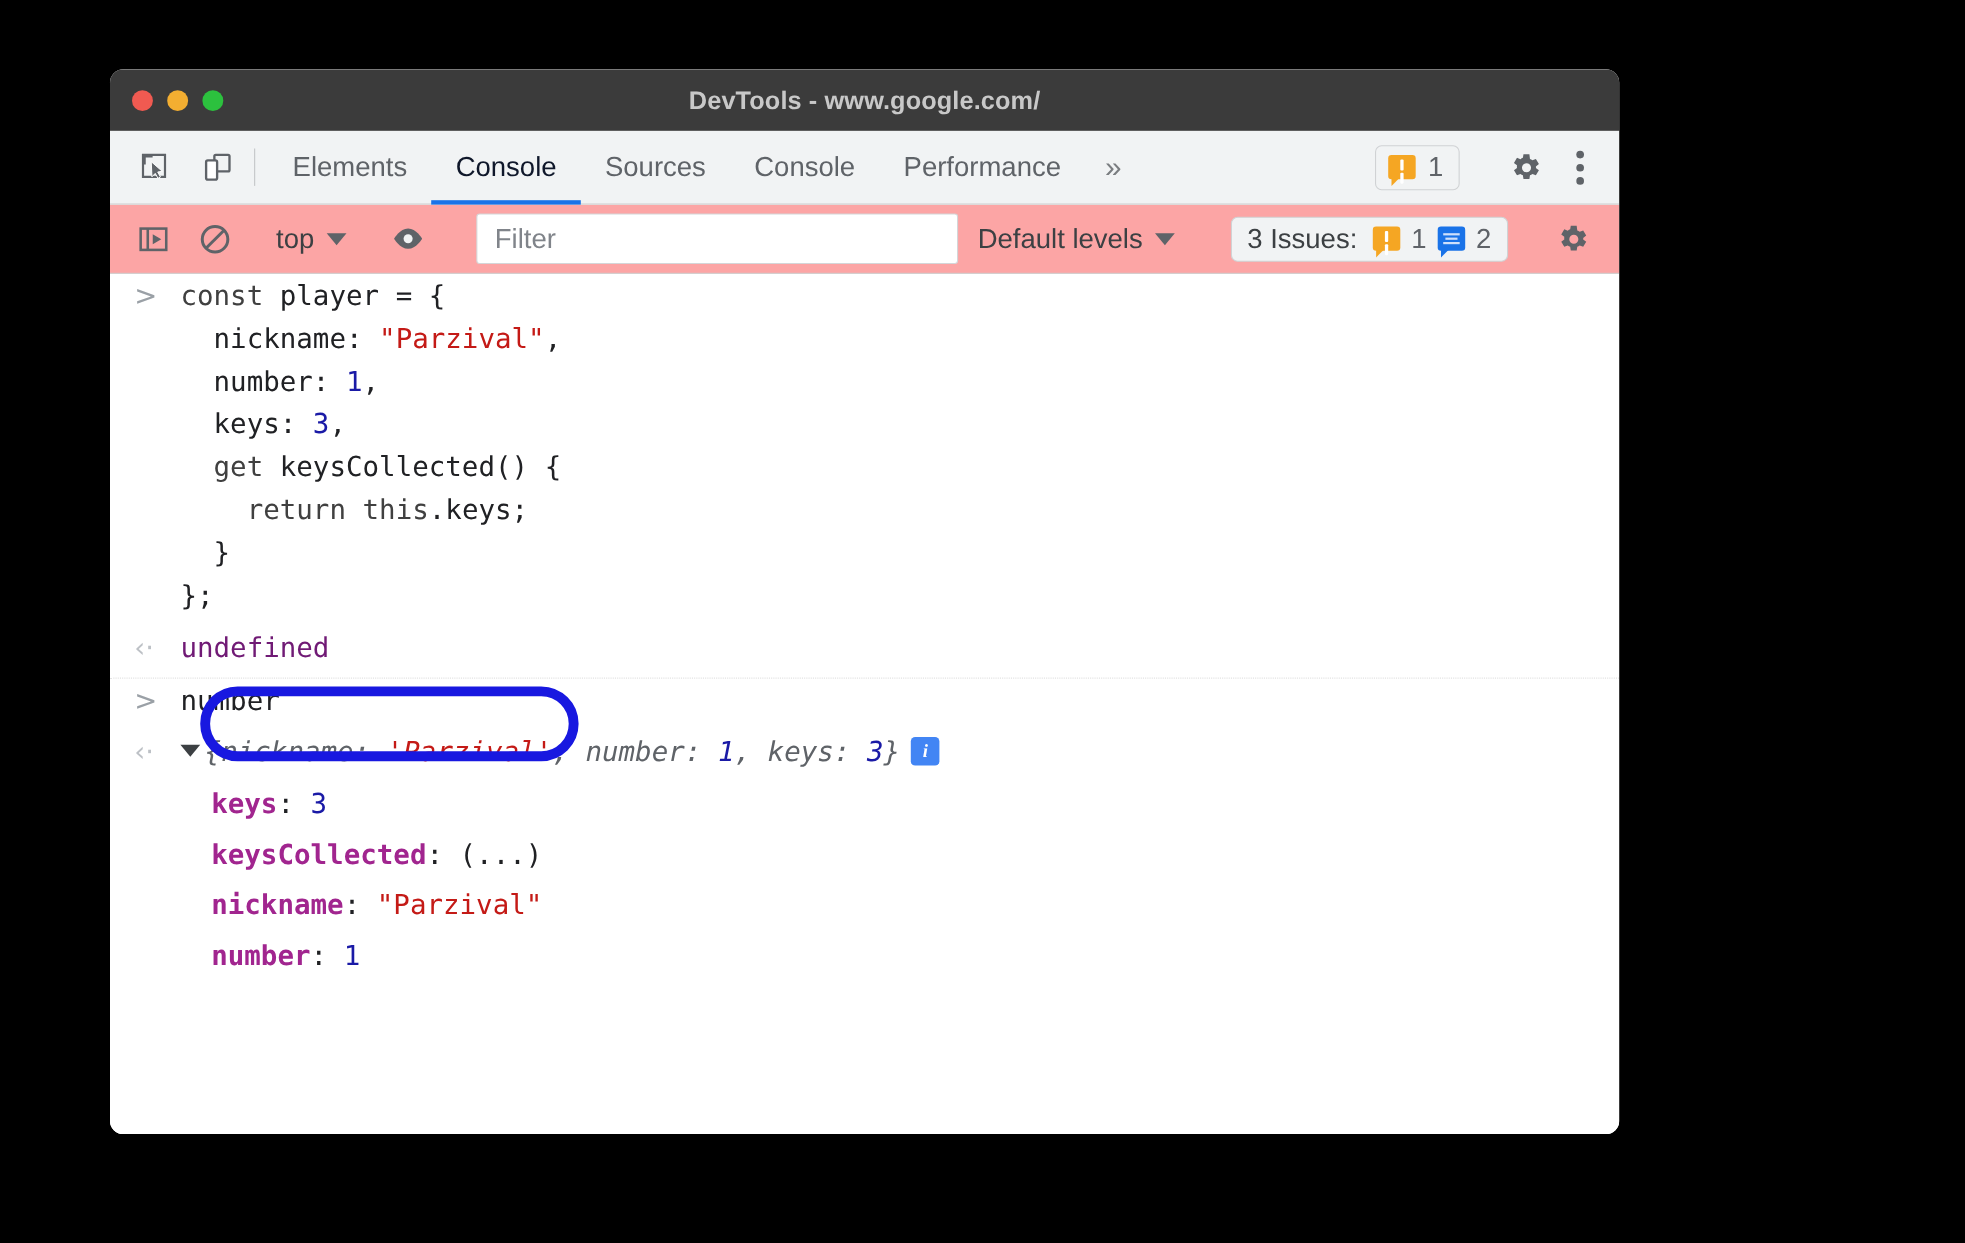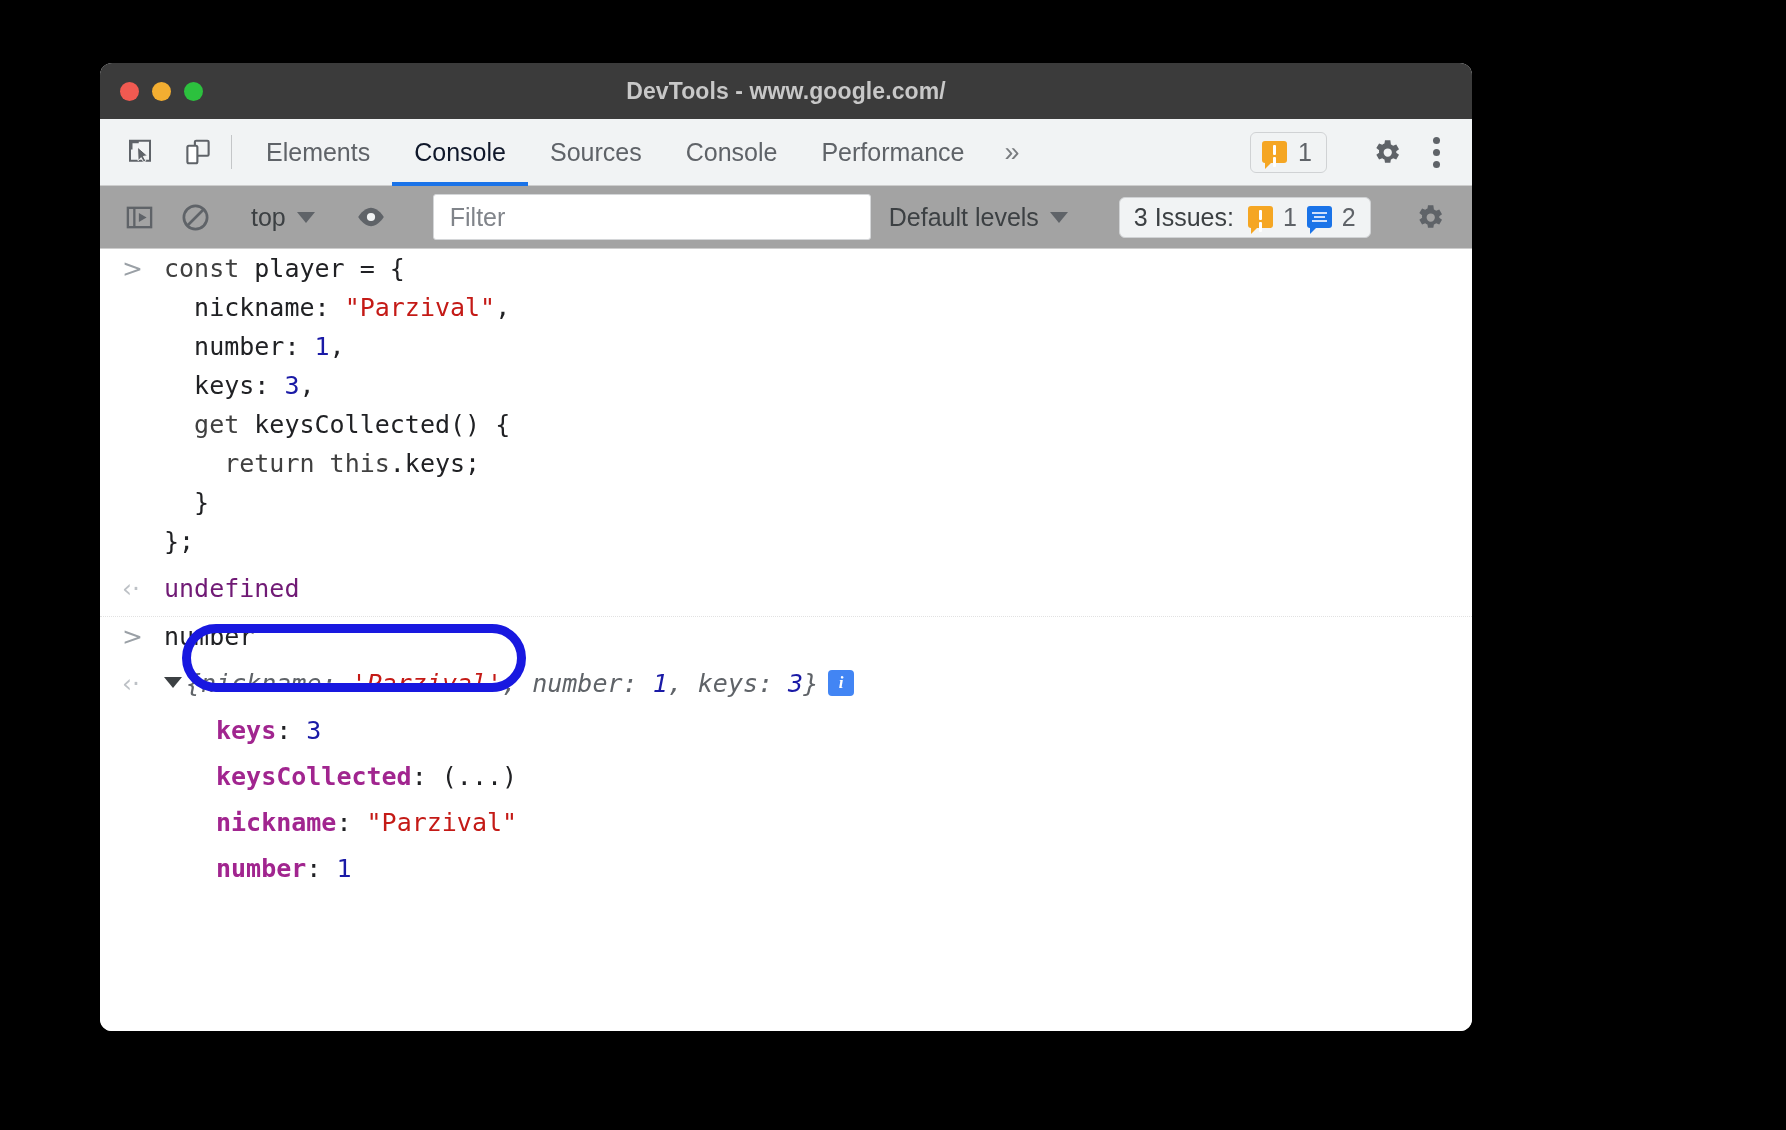--- a/index.html
+++ b/index.html
@@ -124,21 +124,21 @@
   .info-bubble span.l1{width:15px;}
   .info-bubble span.l2{width:11px;}
   .info-bubble span.l3{width:15px;}
   .gear{cursor:pointer;padding:4px 10px;display:flex;align-items:center;}
   .kebab{
     display:flex;flex-direction:column;gap:5px;padding:6px 14px;cursor:pointer;
   }
   .kebab b{width:7px;height:7px;border-radius:50%;background:#5f6368;display:block;}
   
   .consolebar{
-    height:62px;background:#a3a3a3;border-bottom:1px solid #cdcdcd;
+    height:62px;background:#fca5a5;border-bottom:1px solid #cdcdcd;
     display:flex;align-items:center;flex:0 0 auto;padding-left:18px;
   }
   .cb-label{font-size:25px;color:#3c4043;}
   .caret-down{
     width:0;height:0;border-left:9px solid transparent;border-right:9px solid transparent;
     border-top:11px solid #5f6368;margin-left:11px;
   }
   .dropdown{display:flex;align-items:center;cursor:pointer;padding:0 6px;}
   .filter-input{
     flex:0 0 auto;width:420px;height:44px;
@@ -345,21 +345,21 @@
         <div class="code"><span class="plain">number</span></div>
       </div>
 
       <div class="row" style="padding-bottom:4px;">
         <div class="gutter out">‹·</div>
         <div style="line-height:40px;">
           <span class="tri open"></span><span class="i-gray">{</span><span class="i-gray">nickname: </span><span class="i-red">'Parzival'</span><span class="i-gray">, </span><span class="i-gray">number: </span><span class="i-blue">1</span><span class="i-gray">, </span><span class="i-gray">keys: </span><span class="i-blue">3</span><span class="i-gray">}</span><span class="infobadge">i</span>
         </div>
       </div>
 
-      <div style="padding-left:116px;">
+      <div style="padding-left:92px;">
         <div class="prop"><span class="pname">keys</span><span class="punct">: </span><span class="num">3</span></div>
 
         <div class="prop"><span class="pname">keysCollected</span><span class="punct">: </span><span class="punct">(...)</span></div>
 
         <div class="prop"><span class="pname">nickname</span><span class="punct">: </span><span class="str">"Parzival"</span></div>
 
         <div class="prop"><span class="pname">number</span><span class="punct">: </span><span class="num">1</span></div>
 
       </div>
 

